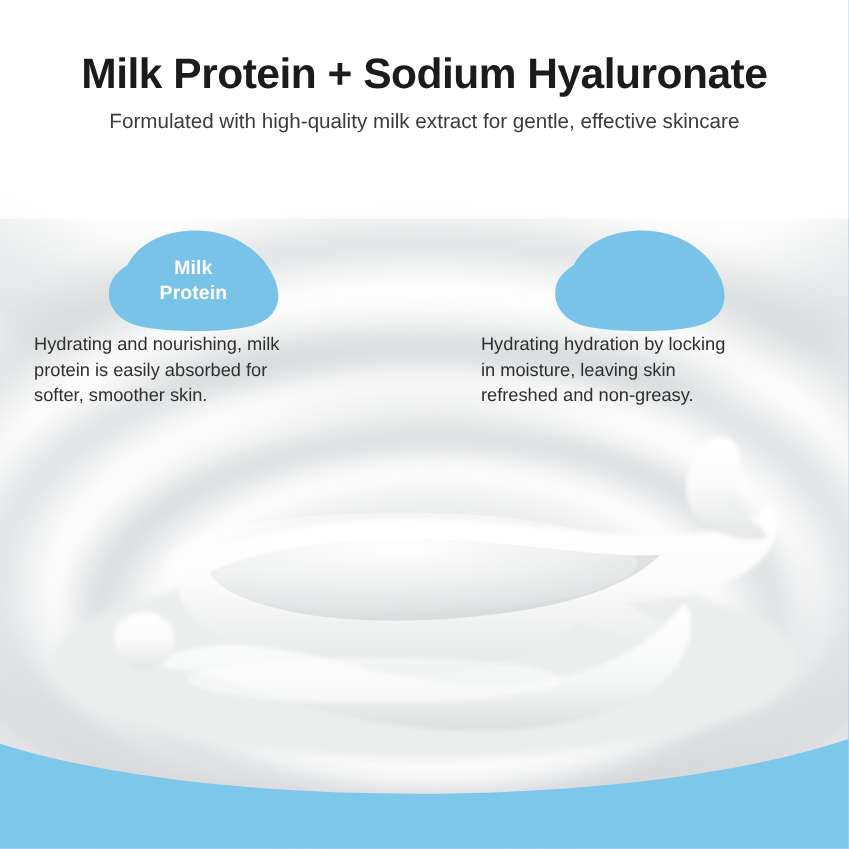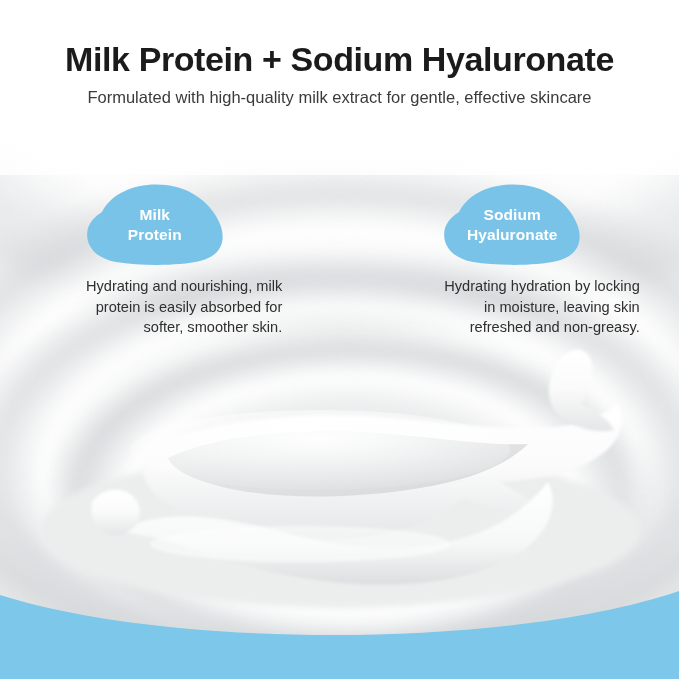--- a/index.html
+++ b/index.html
@@ -131,23 +131,23 @@
     color: #ffffff;
     font-size: 15.5px;
     font-weight: 700;
     line-height: 1.28;
     text-align: center;
     white-space: pre-line;
     letter-spacing: 0.1px;
     padding-top: 2px;
   }
   .feature-desc {
-    margin-top: 10px;
+    margin-top: 0;
     width: 255px;
-    text-align: right;
+    text-align: left;
     font-size: 14.6px;
     line-height: 1.42;
     color: #2f2f2f;
     white-space: pre-line;
   }
 </style>
 </head>
 <body>
 
 <div id="page">
@@ -253,22 +253,20 @@
 
     <div class="feature">
       <div class="blob">
         <span class="blob-shape">
           <svg viewBox="0 0 150 84" preserveAspectRatio="none" aria-hidden="true">
             <path d="M22,30 C32,10 58,0 86,3 C112,6 132,22 140,42
                      C147,60 140,74 120,79 C98,84 62,84 36,80
                      C14,76 4,62 8,46 C11,38 16,34 22,30 Z" fill="#79C3E8"></path>
           </svg>
         </span>
-        <span class="blob-label">Sodium
-Hyaluronate</span>
       </div>
       <p class="feature-desc">Hydrating hydration by locking
 in moisture, leaving skin
 refreshed and non-greasy.</p>
     </div>
 
   </div>
 </div>
 
 </body></html>

